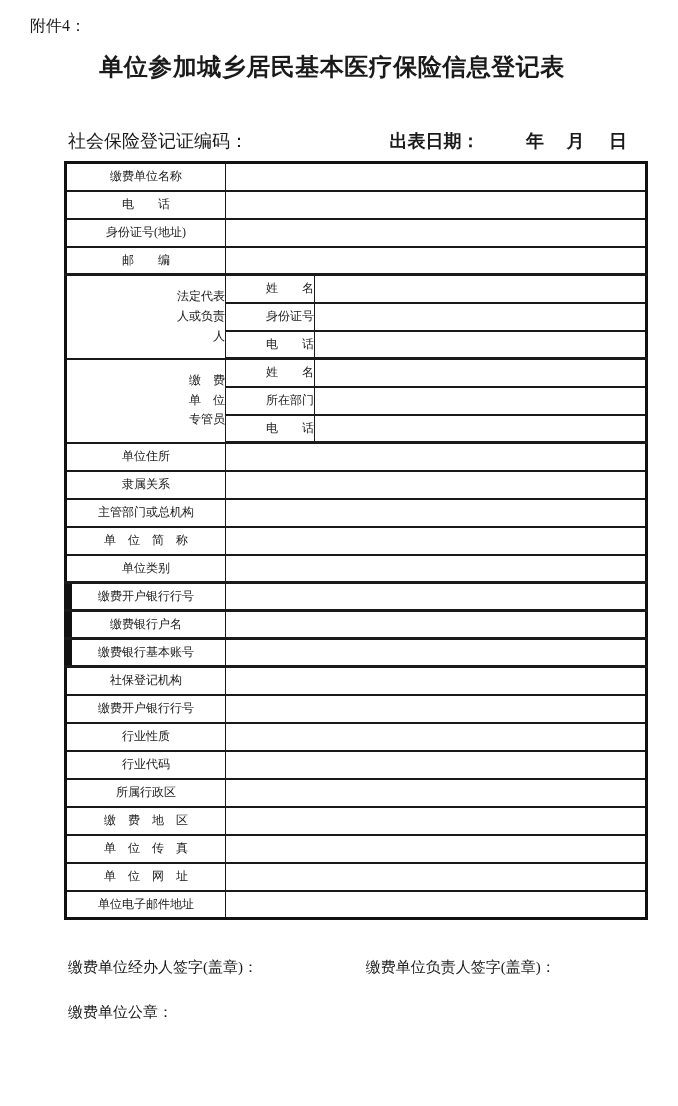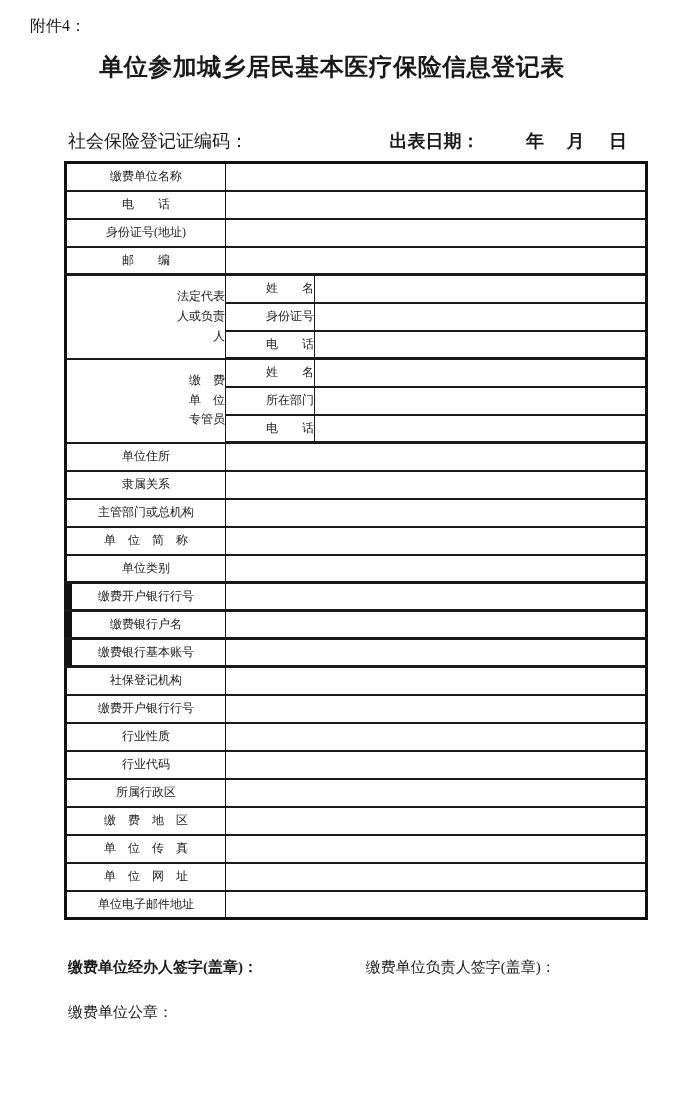--- a/index.html
+++ b/index.html
@@ -59,21 +59,21 @@
   td.group-label {
     text-align: right;
     white-space: pre-line;
     line-height: 1.65;
   }
   tr.hb td { border-bottom-width: 3px; }
   tr.bank td { border-top-width: 3px; border-bottom-width: 3px; }
   tr.bank td.lbl { box-shadow: inset 5px 0 0 #111111; }
 
   .footer { margin-left: 68px; margin-top: 38px; font-size: 15px; }
-  .sig-row .sig-left { display: inline-block; width: 294px; font-weight: bold; }
+  .sig-row .sig-left { display: inline-block; width: 294px; }
   .seal-row { margin-top: 26px; }
 </style>
 </head>
 <body>
 
 <div class="page">
 
   <div class="attachment">附件4：</div>
 
   <h1 class="title">单位参加城乡居民基本医疗保险信息登记表</h1>

